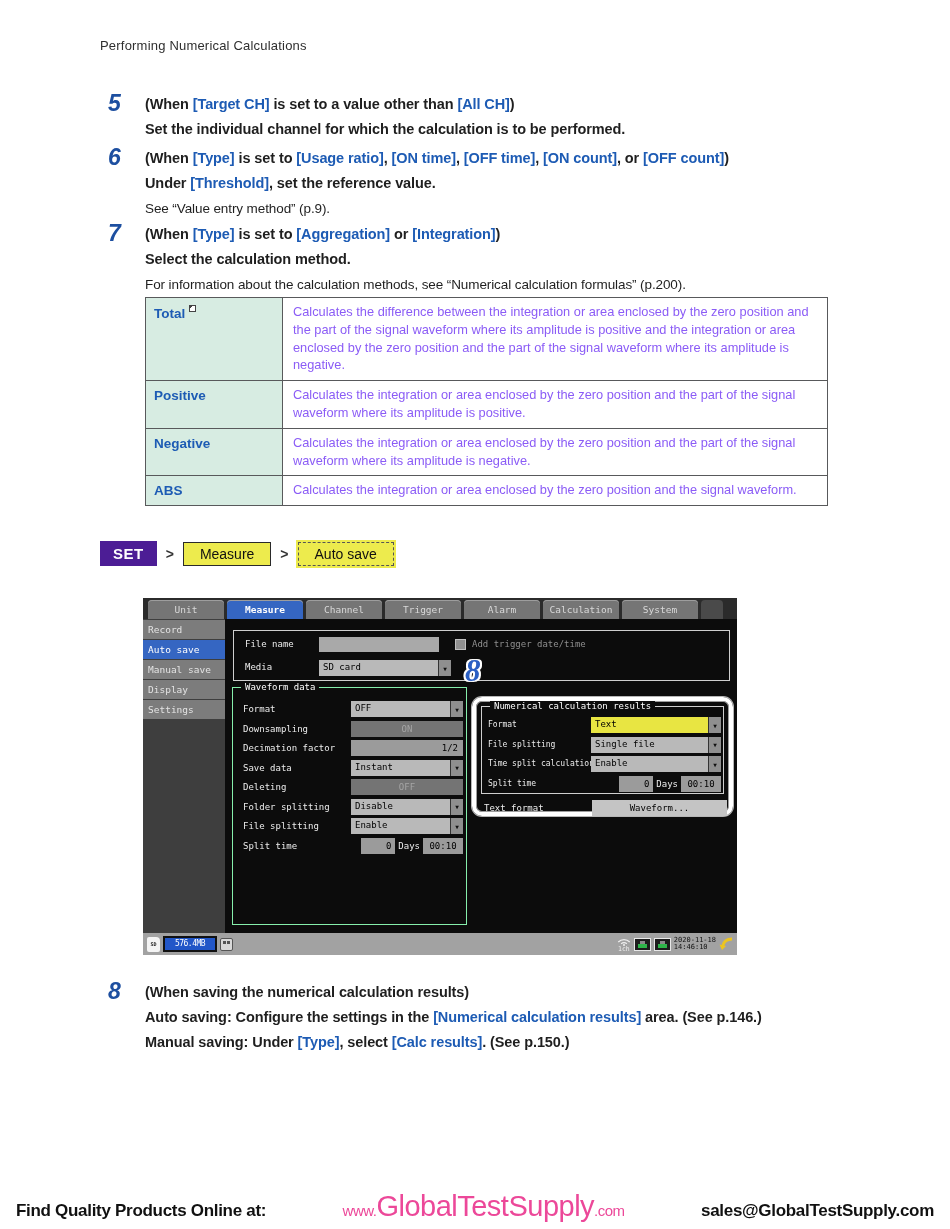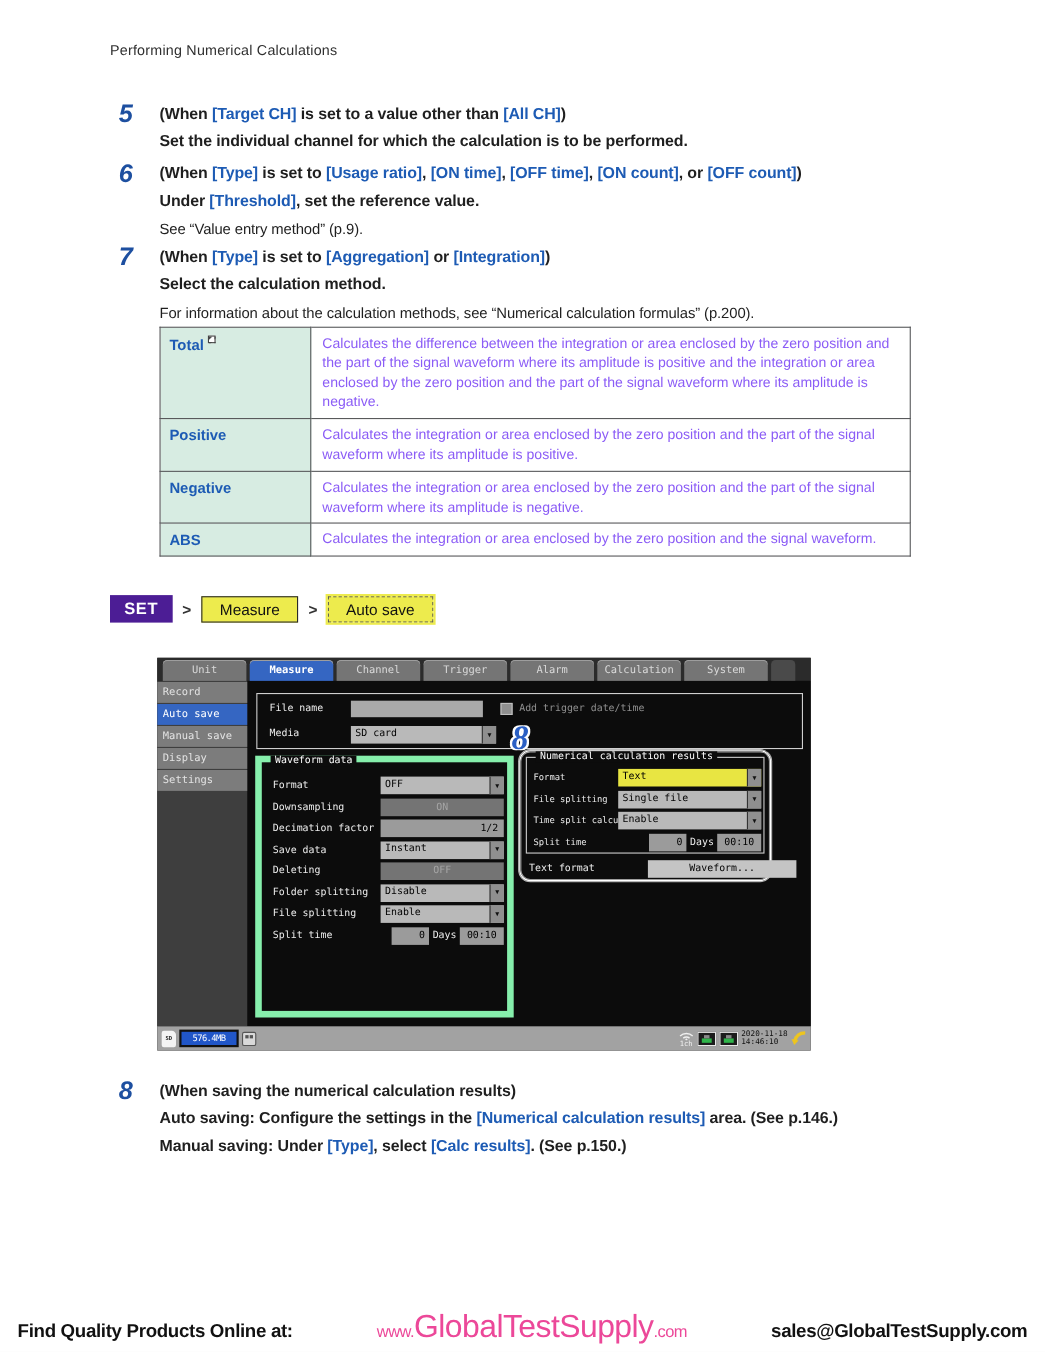--- a/index.html
+++ b/index.html
@@ -43,40 +43,40 @@
   .sidebar { position:absolute; left:0; top:21px; width:82px; bottom:22px; background:#3e3e3e; padding-top:1px; }
   .side-item { height:19px; margin-bottom:1px; background:#7c7c7c; color:#e3e3e3; font-size:9.5px;
                line-height:19px; padding-left:5px; }
   .side-item.active { background:#3566c2; color:#fff; }
   .dmain { position:absolute; left:82px; top:21px; right:0; bottom:22px; background:#0c0c0c; }
   .filebox { position:absolute; left:8px; top:11px; width:497px; height:51px; border:1px solid #cfcfcf; }
   .dlabel { color:#ececec; font-size:9px; }
   .dgray  { color:#8f8f8f; font-size:9px; }
   .finput { position:absolute; background:#a9a9a9; height:15px; }
   .dcheck { position:absolute; width:11px; height:11px; background:#909090; border:1px solid #c0c0c0; }
-  .fieldset { position:absolute; border:6px solid #86efac; }
+  .fieldset { position:absolute; border:1px solid #86efac; }
   .legend { position:absolute; top:-6px; left:8px; background:#0c0c0c; padding:0 4px; color:#fff; font-size:9px; white-space:nowrap; }
   .row { position:relative; height:19.5px; }
   .row .lbl { position:absolute; left:10px; top:4px; }
   .ctl { position:absolute; right:3px; top:1px; width:112px; height:16px; }
   .dd { background:#b9b9b9; }
   .dd .dd-val { position:absolute; left:4px; top:2px; font-size:9px; color:#000; }
   .dd.yellow { background:#e8e542; }
   .dd .dd-btn { position:absolute; right:0; top:0; width:13px; height:100%; background:#8f8f8f;
                 border-left:1px solid #333; display:flex; align-items:center; justify-content:center; }
   .dd .dd-btn i { font-style:normal; font-size:6px; color:#111; }
   .bar { background:#747474; color:#a5a5a5; font-size:9px; text-align:center; line-height:16px; }
   .val { background:#9b9b9b; color:#000; font-size:9px; text-align:right; line-height:16px; padding-right:5px; }
   .split { display:flex; gap:3px; align-items:center; justify-content:flex-end; }
   .vbox { background:#9b9b9b; color:#000; font-size:9px; height:16px; line-height:16px; }
   .vbox.n { width:34px; text-align:right; padding-right:4px; }
   .vbox.t { width:40px; text-align:center; }
   .days { color:#ececec; font-size:9px; }
-  .highlightbox { position:absolute; left:247px; top:63px; width:229px; height:119px;
-                  border:1px solid #ffffff; border-radius:10px;
+  .highlightbox { position:absolute; left:247px; top:78px; width:261px; height:119px;
+                  border:4px solid #ffffff; border-radius:10px;
                   box-shadow:0 0 0 1px rgba(255,255,255,.7), inset 0 0 0 1px rgba(255,255,255,.6); }
   .nc-fieldset { position:absolute; left:5px; top:5px; right:5px; height:88px; border:1px solid #cfcfcf; }
   .nc-fieldset .row .lbl { left:6px; font-size:8px; }
   .nc-fieldset .ctl { width:130px; right:2px; }
   .tf-row { position:absolute; left:4px; right:4px; top:99px; height:16px; }
   .tf-row .lbl { position:absolute; left:4px; top:3px; }
   .settings-btn { position:absolute; left:112px; width:135px; height:16px; background:#c4c4c4; color:#000;
                   font-size:9px; text-align:center; line-height:16px; }
   .annot8 { position:absolute; left:240px; top:34px; font-family:"Liberation Serif", serif;
             font-size:31px; font-style:italic; font-weight:bold; color:#2a5fc4; z-index:5;

